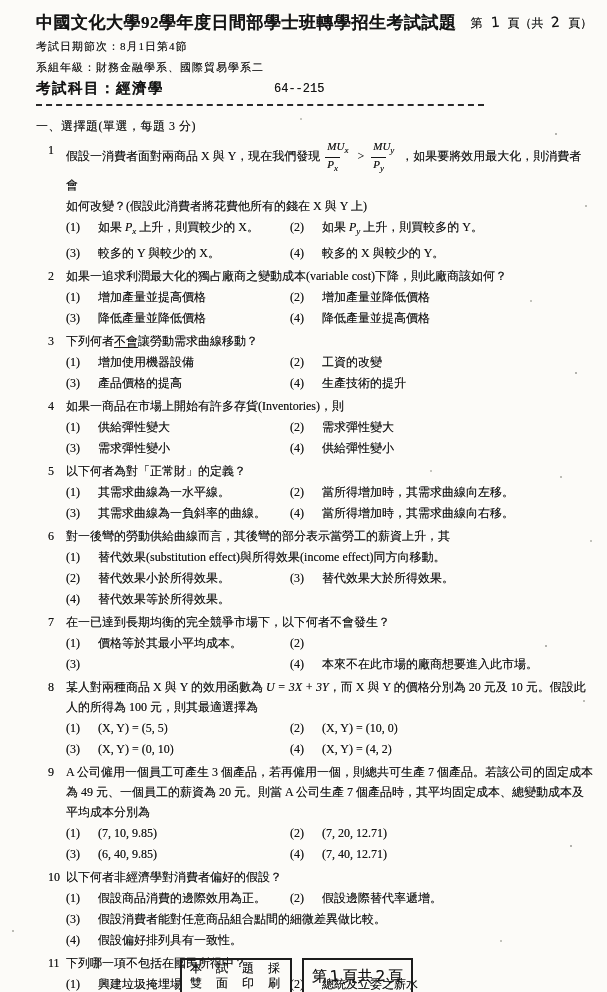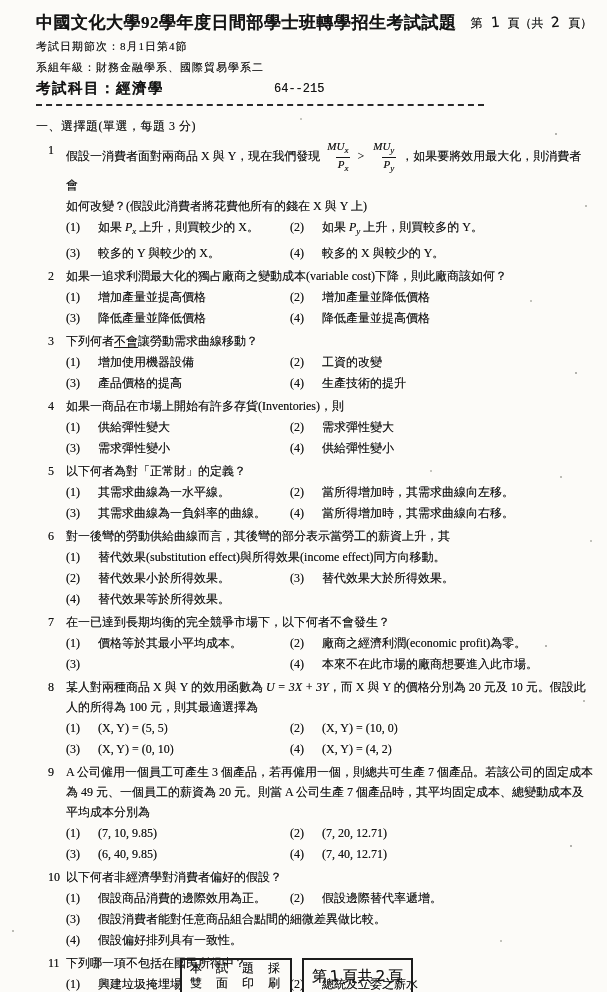--- a/index.html
+++ b/index.html
@@ -41,21 +41,21 @@
   .qnum{flex:none;width:30px;padding-left:12px;box-sizing:border-box;}
   .qbody{flex:1;min-width:0;}
   .stem{margin-bottom:1px;}
   .opts{display:grid;grid-template-columns:224px 1fr;row-gap:1px;}
   .opt{display:flex;align-items:baseline;}
   .opt-label{flex:none;width:32px;}
   .opt-full{grid-column:1 / span 2;}
   .ul{text-decoration:underline;text-underline-offset:2px;}
   .var{font-style:italic;}
   sub{font-size:9px;font-style:italic;}
-  .frac{display:inline-flex;flex-direction:column;align-items:flex-end;vertical-align:middle;
+  .frac{display:inline-flex;flex-direction:column;align-items:flex-start;vertical-align:middle;
     margin:0 5px;line-height:13px;font-size:11px;}
   .frac .den{border-top:1px solid #141414;padding:0 2px;}
   .frac .fnum{padding:0 2px;}
   .gt{padding:0 2px;}
   .footer{position:absolute;left:180px;top:958px;display:flex;align-items:stretch;}
   .print-box{border:2px solid #1c1c1c;padding:1px 8px;width:92px;text-align:justify;}
   .pb-row{font-size:12px;line-height:15px;letter-spacing:14px;white-space:nowrap;}
   .pagenum-box{border:2px solid #1c1c1c;margin-left:10px;padding:3px 8px;font-size:15px;
     display:flex;align-items:center;white-space:nowrap;}
   .pagenum-box .hand{font-family:"DejaVu Sans",sans-serif;padding:0 3px;transform:rotate(-6deg);display:inline-block;}
@@ -247,21 +247,20 @@
       <div class="qnum">7</div>
       <div class="qbody">
         <div class="stem">在一已達到長期均衡的完全競爭市場下，以下何者不會發生？</div>
         <div class="opts">
           <div class="opt">
               <span class="opt-label">(1)</span>
               <span class="opt-text">價格等於其最小平均成本。</span>
             </div>
           <div class="opt">
               <span class="opt-label">(2)</span>
-              <span class="opt-text">廠商之經濟利潤(economic profit)為零。</span>
             </div>
           <div class="opt">
               <span class="opt-label">(3)</span>
             </div>
           <div class="opt">
               <span class="opt-label">(4)</span>
               <span class="opt-text">本來不在此市場的廠商想要進入此市場。</span>
             </div>
         </div>
       </div>

